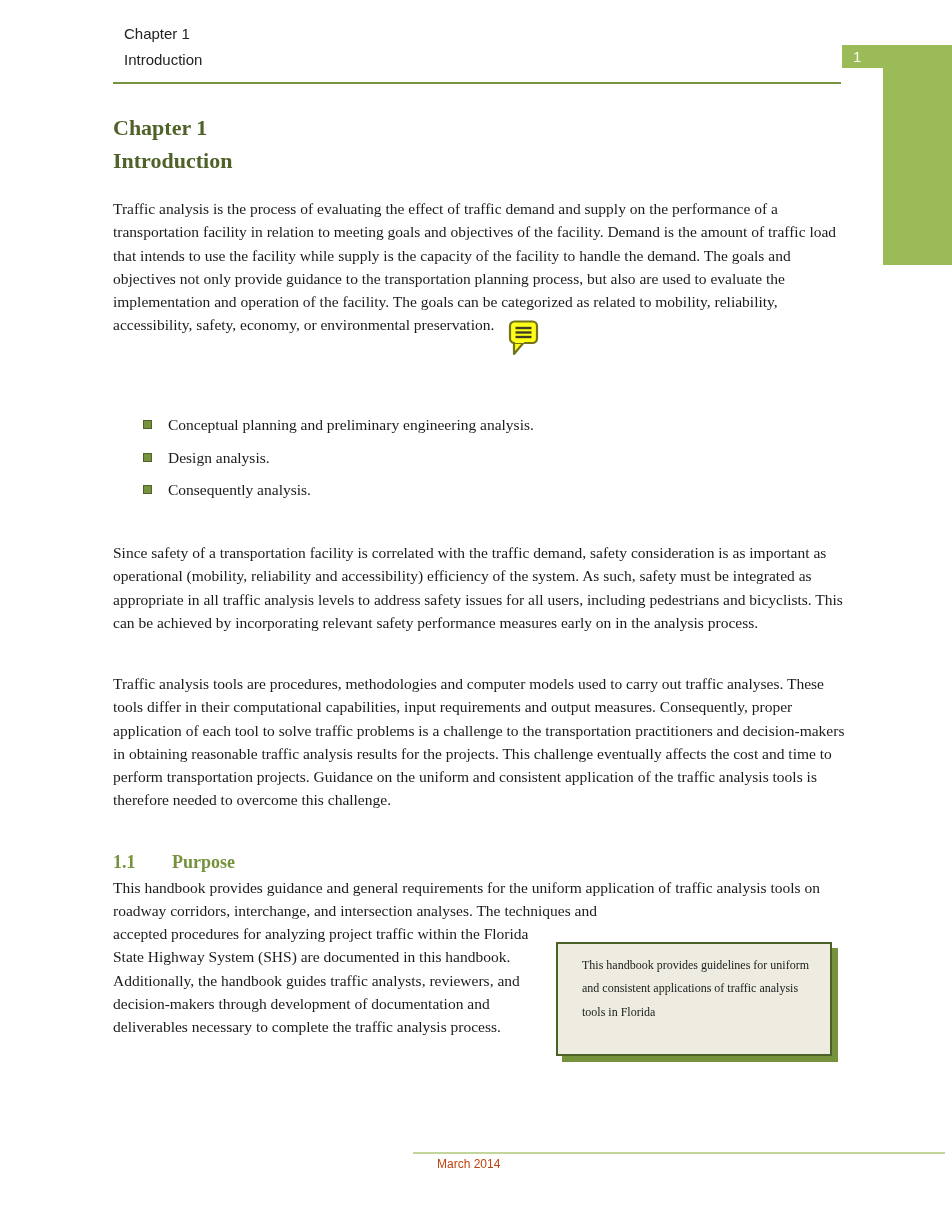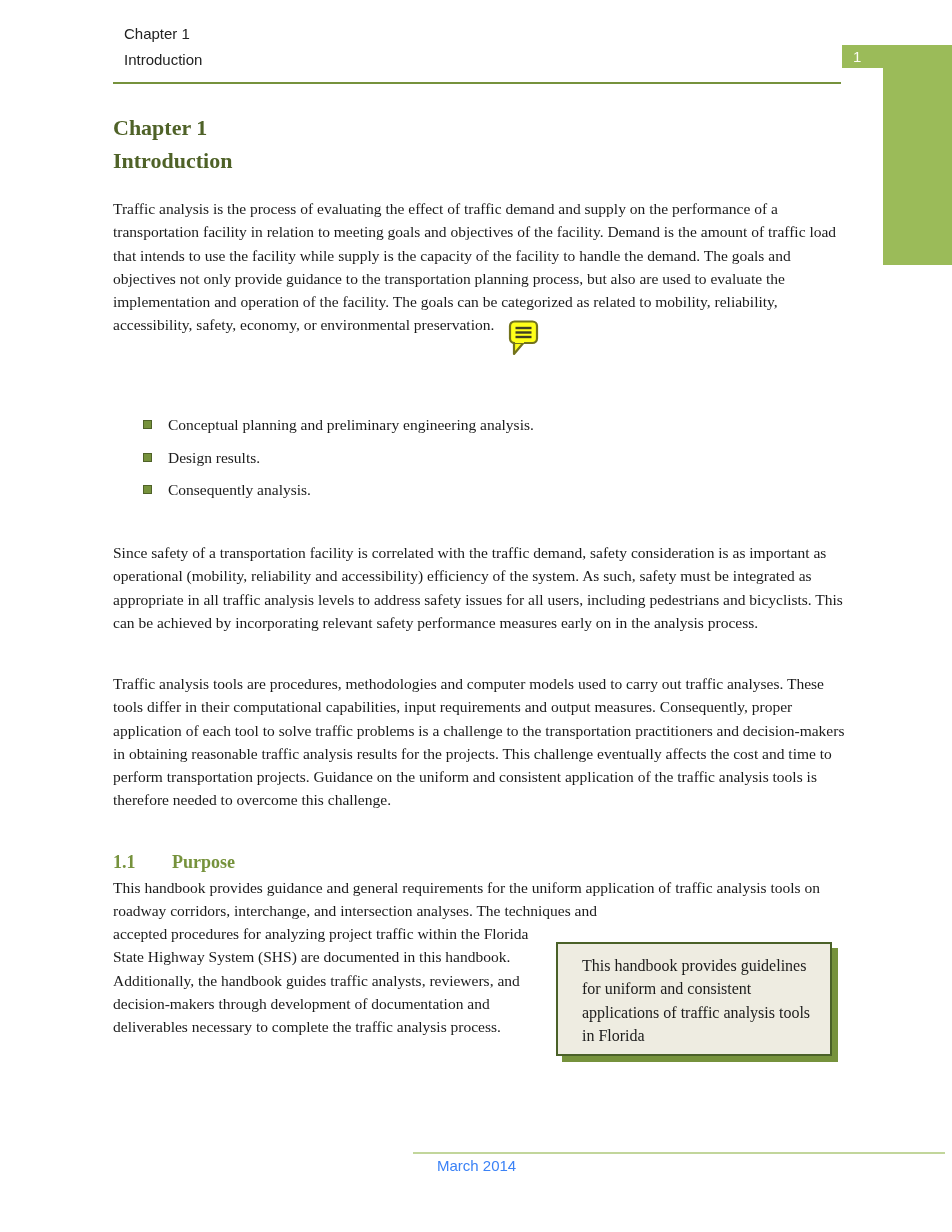--- a/index.html
+++ b/index.html
@@ -54,31 +54,31 @@
   .section-heading .sec-num { display:inline-block; width:59px; }
 
   #p5a { left:113px; top:876px; width:734px; }
   #p5b { left:113px; top:922px; width:416px; }
 
   .callout {
     position:absolute; left:556px; top:942px; width:276px; height:114px;
     background:#eeece1; border:2px solid #4a6128;
     box-shadow:6px 6px 0 #76923c; box-sizing:border-box;
     padding:10px 12px 10px 24px;
-    font-size:16px; line-height:23.3px; color:#1b1b1b;
+    font-size:12px; line-height:23.3px; color:#1b1b1b;
   }
 
   
   .note-icon { position:absolute; left:506px; top:319px; width:34px; height:40px; cursor:pointer; }
 
   
   .footer-rule { position:absolute; left:413px; top:1152px; width:532px; height:2px; background:#c2d69b; }
   .footer-date {
     position:absolute; left:437px; top:1157px;
-    font-family:"Liberation Sans", sans-serif; font-size:15px; color:#3b82f6;
+    font-family:"Liberation Sans", sans-serif; font-size:12px; color:#c2410c;
   }
 </style>
 </head>
 <body>
 
 <div class="page">
 
   <div class="doc-header">
     <div>Chapter 1</div>
     <div>Introduction</div>
@@ -107,21 +107,21 @@
   </svg>
 
 
   <div class="bullet-list body-text">
     <div class="bullet-item">
       <span class="bullet-square"></span>
       <span>Conceptual planning and preliminary engineering analysis.</span>
     </div>
     <div class="bullet-item">
       <span class="bullet-square"></span>
-      <span>Design results.</span>
+      <span>Design analysis.</span>
     </div>
     <div class="bullet-item">
       <span class="bullet-square"></span>
       <span>Consequently analysis.</span>
     </div>
   </div>
 
   <p id="p3" class="abs body-text">Since safety of a transportation facility is correlated with the traffic demand, safety consideration is as important as operational (mobility, reliability and accessibility) efficiency of the system.  As such, safety must be integrated as appropriate in all traffic analysis levels to address safety issues for all users, including pedestrians and bicyclists. This can be achieved by incorporating relevant safety performance measures early on in the analysis process.</p>
   <p id="p4" class="abs body-text">Traffic analysis tools are procedures, methodologies and computer models used to carry out traffic analyses. These tools differ in their computational capabilities, input requirements and output measures. Consequently, proper application of each tool to solve traffic problems is a challenge to the transportation practitioners and decision-makers in obtaining reasonable traffic analysis results for the projects. This challenge eventually affects the cost and time to perform transportation projects. Guidance on the uniform and consistent application of the traffic analysis tools is therefore needed to overcome this challenge.</p>
 

